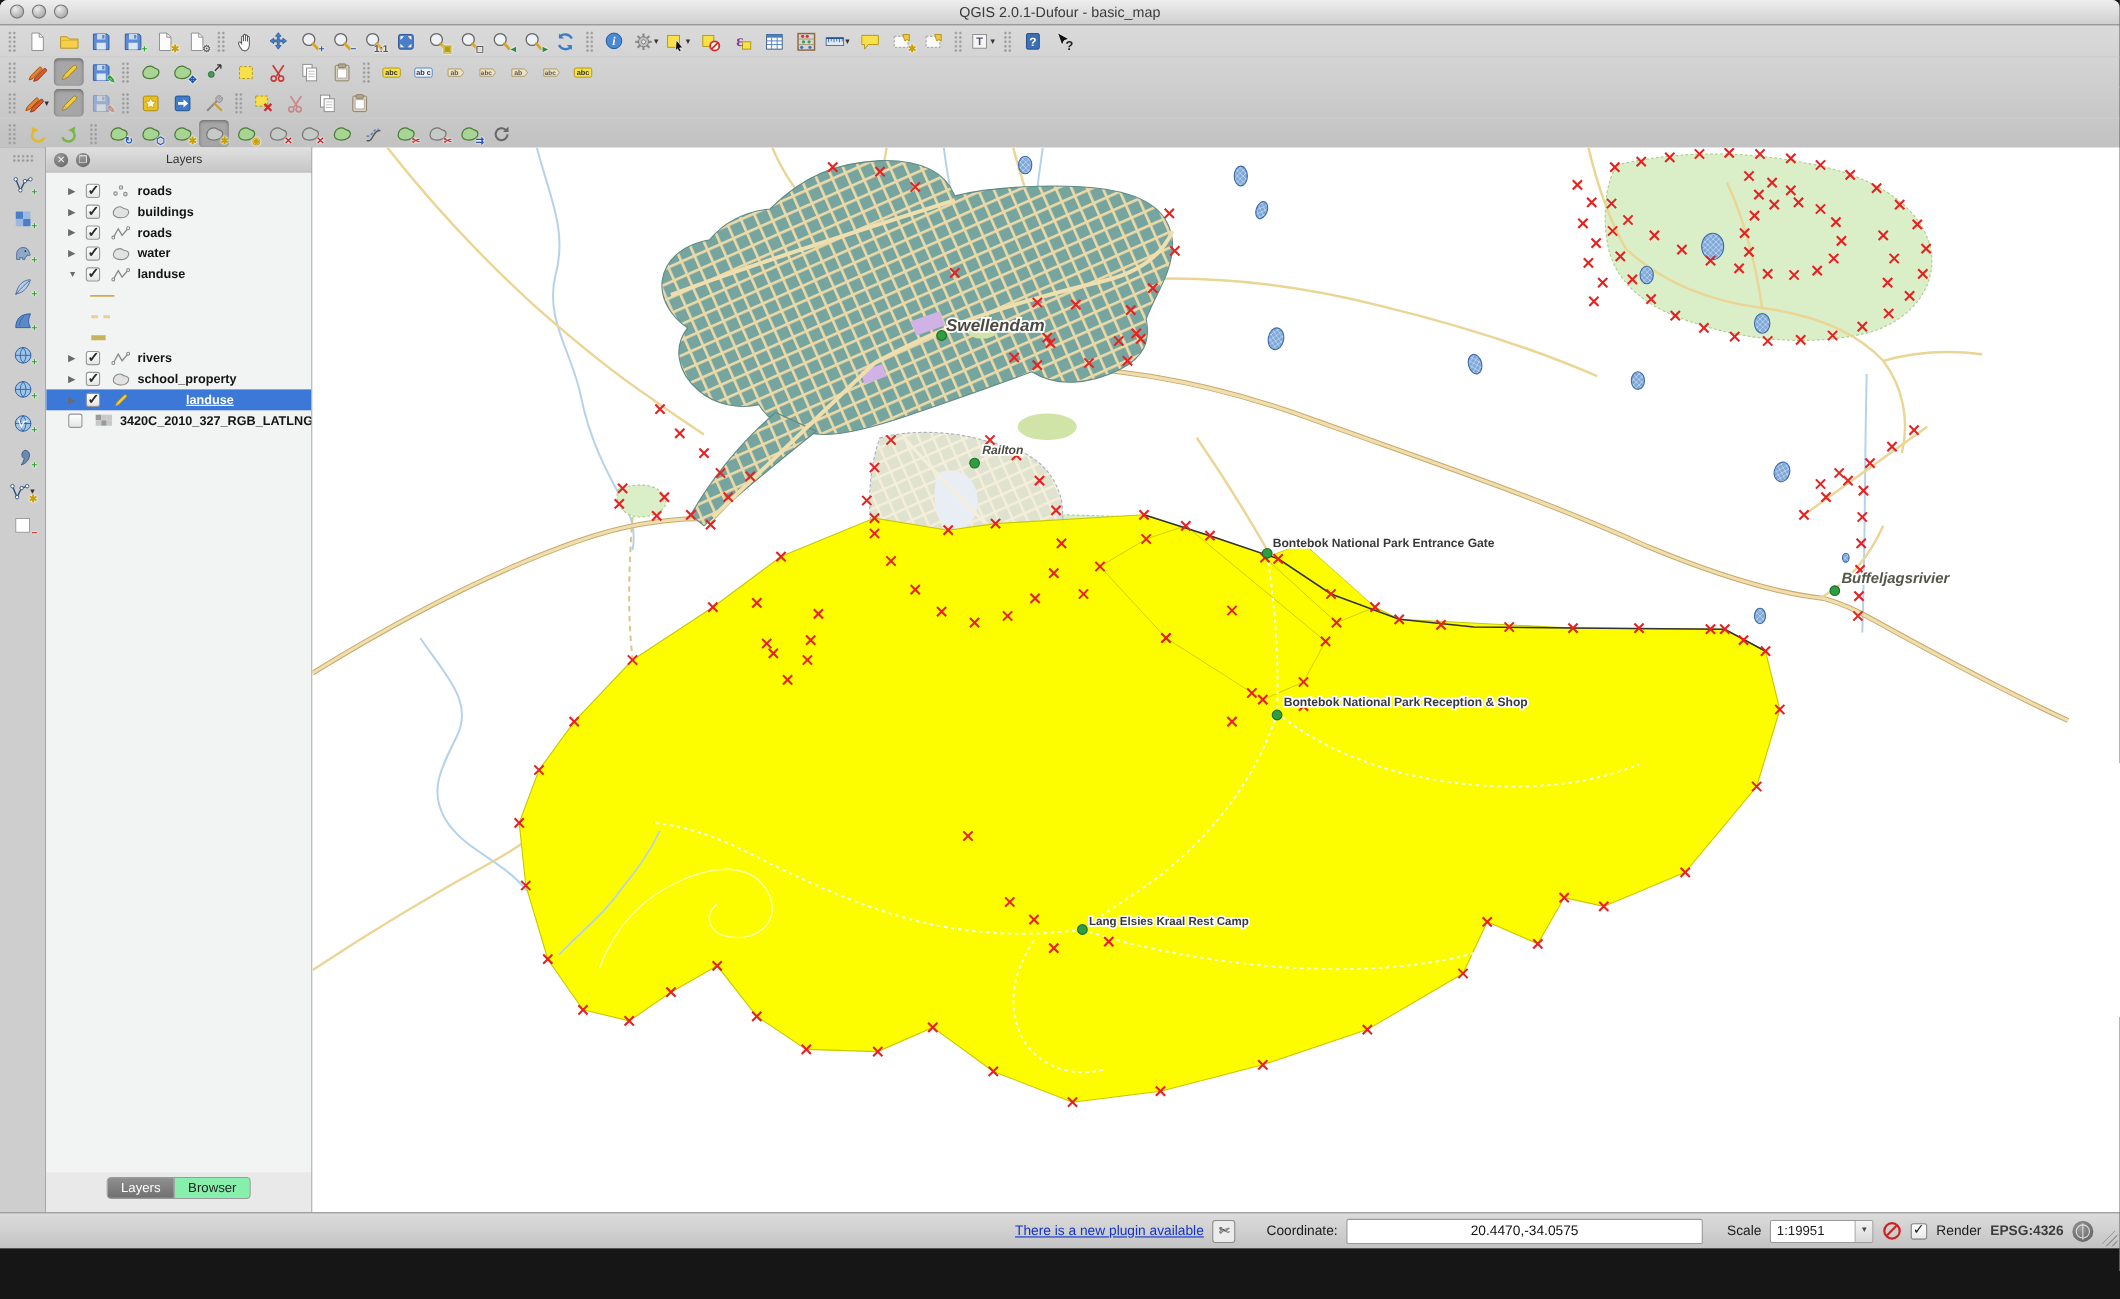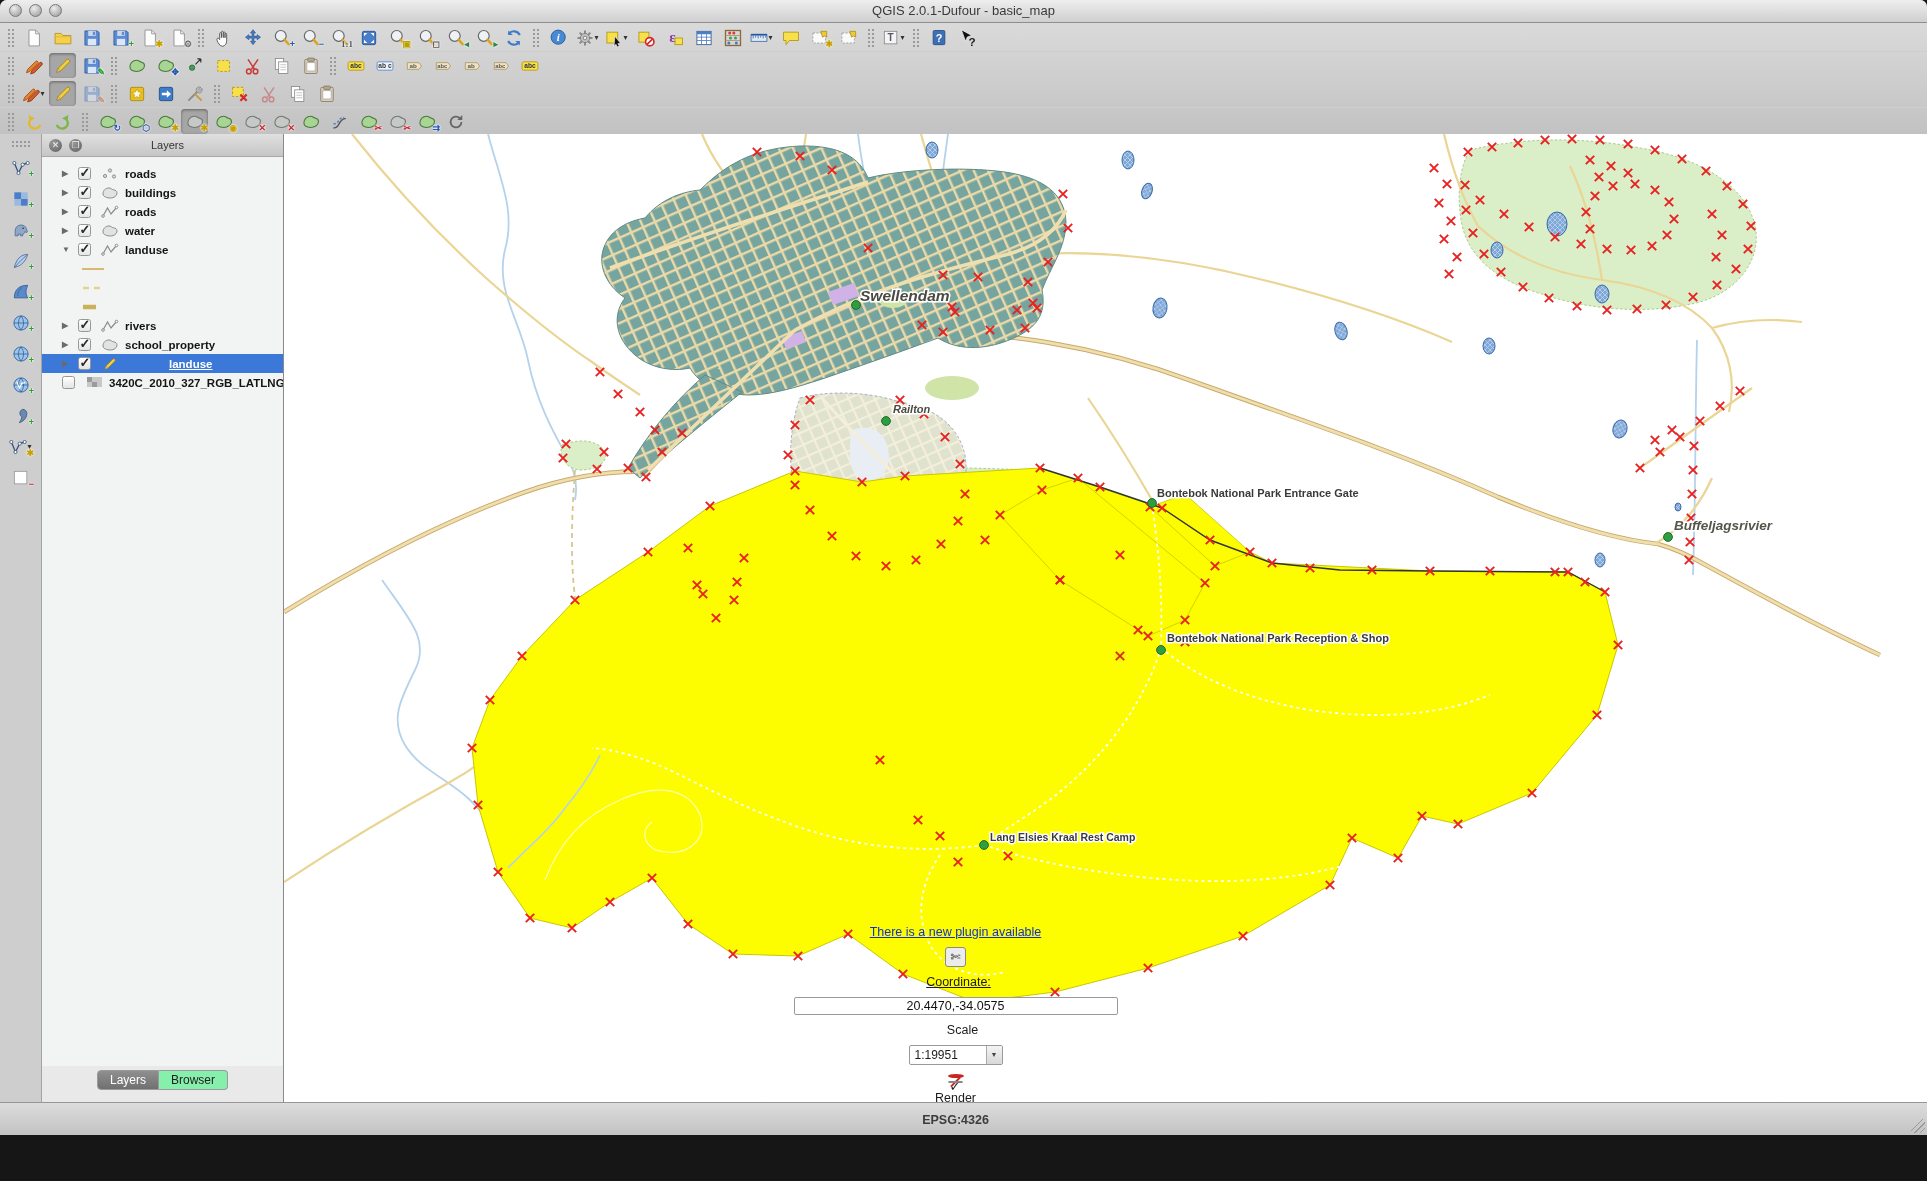--- a/index.html
+++ b/index.html
@@ -51,21 +51,21 @@
   .map{flex:1;position:relative;background:#fff;overflow:hidden;}
   .map svg.mapsvg{position:absolute;left:0;top:0;}
   text.maplabel{paint-order:stroke;stroke:#fff;stroke-width:3.2px;fill:#3a3a3a;font-family:"Liberation Sans",sans-serif;}
   text.town{font-style:italic;font-weight:bold;font-size:15.5px;fill:#4a4a42;}
   text.town-sm{font-style:italic;font-weight:bold;font-size:11px;fill:#4a4a42;}
   text.poi{font-weight:bold;font-size:11px;}
   text.poi-sm{font-weight:bold;font-size:10.5px;}
   text.river{font-style:italic;font-weight:bold;font-size:13.5px;fill:#55554a;}
 
   
-  .statusbar{position:absolute;left:0;right:0;bottom:0;height:33px;background:linear-gradient(#dcdcdc,#c3c3c3);border-top:1px solid #969696;display:flex;align-items:center;justify-content:flex-end;font-size:12.5px;color:#1c1c1c;padding:0 24px 0 8px;box-sizing:border-box;gap:8px;flex-direction:column;}
+  .statusbar{position:absolute;left:0;right:0;bottom:0;height:33px;background:linear-gradient(#dcdcdc,#c3c3c3);border-top:1px solid #969696;display:flex;align-items:center;justify-content:flex-end;font-size:12.5px;color:#1c1c1c;padding:0 24px 0 8px;box-sizing:border-box;gap:8px;}
   .plugin-link{color:#1133cc;text-decoration:underline;}
   .plugin-icon{width:19px;height:19px;border:1px solid #8a8a8a;border-radius:3px;background:#ececec;font-size:12px;line-height:18px;text-align:center;color:#222;}
   .coord-input{width:318px;height:19px;border:1px solid #9a9a9a;border-radius:2px;background:#fff;text-align:center;font-size:12.5px;font-family:"Liberation Sans",sans-serif;color:#111;}
   .scale-combo{width:92px;height:19px;border:1px solid #9a9a9a;border-radius:2px;background:#fff;display:flex;align-items:center;}
   .scale-combo .val{flex:1;padding-left:5px;font-size:12px;}
   .scale-combo .arrow{width:15px;height:100%;background:linear-gradient(#f4f4f4,#d8d8d8);border-left:1px solid #aaa;font-size:7px;text-align:center;line-height:18px;color:#444;}
   .stop-render{width:18px;height:18px;position:relative;}
   .stop-render::before{content:"";position:absolute;inset:1px;border:2px solid #cc2222;border-radius:50%;}
   .stop-render::after{content:"";position:absolute;left:2px;top:8px;width:13px;height:2px;background:#cc2222;transform:rotate(-45deg);}
   .render-cb{width:13px;height:13px;border:1px solid #888;border-radius:2.5px;background:linear-gradient(#fff,#e8e8e8);position:relative;}
@@ -373,21 +373,21 @@
         <button class="tbtn" title="zoom-out">
           <svg class="ic">
             <use href="#i-mag"></use>
           </svg>
           <span class="badge" style="color: rgb(34, 85, 170);">−</span>
         </button>
         <button class="tbtn" title="zoom-native">
           <svg class="ic">
             <use href="#i-mag"></use>
           </svg>
-          <span class="badge" style="color: rgb(85, 85, 85); font-family: Liberation Serif, serif;">1:1</span>
+          <span class="badge" style="color: rgb(85, 85, 85);">1:1</span>
         </button>
         <button class="tbtn" title="zoom-full">
           <svg class="ic">
             <use href="#i-expand"></use>
           </svg>
         </button>
         <button class="tbtn" title="zoom-to-selection">
           <svg class="ic">
             <use href="#i-mag"></use>
           </svg>
@@ -1252,21 +1252,21 @@
             <text x="990" y="841" class="maplabel poi-sm">Lang Elsies Kraal Rest Camp</text>
             <text x="1674" y="530" class="maplabel river">Buffeljagsrivier</text>
           </g>
       </svg>
     </div>
   </div>
 
   <div class="statusbar">
     <a class="plugin-link" href="#">There is a new plugin available</a>
     <span class="plugin-icon">✄</span>
-    <span style="margin-left:6px;text-decoration:underline;">Coordinate:</span>
+    <span style="margin-left:20px;">Coordinate:</span>
     <input class="coord-input" value="20.4470,-34.0575" style="">
     <span style="margin-left:14px;">Scale</span>
     <span class="scale-combo">
       <span class="val">1:19951</span>
       <span class="arrow">▼</span>
     </span>
     <span class="stop-render"></span>
     <span class="render-cb"></span>
     <span>Render</span>
     <span class="epsg">EPSG:4326</span>

